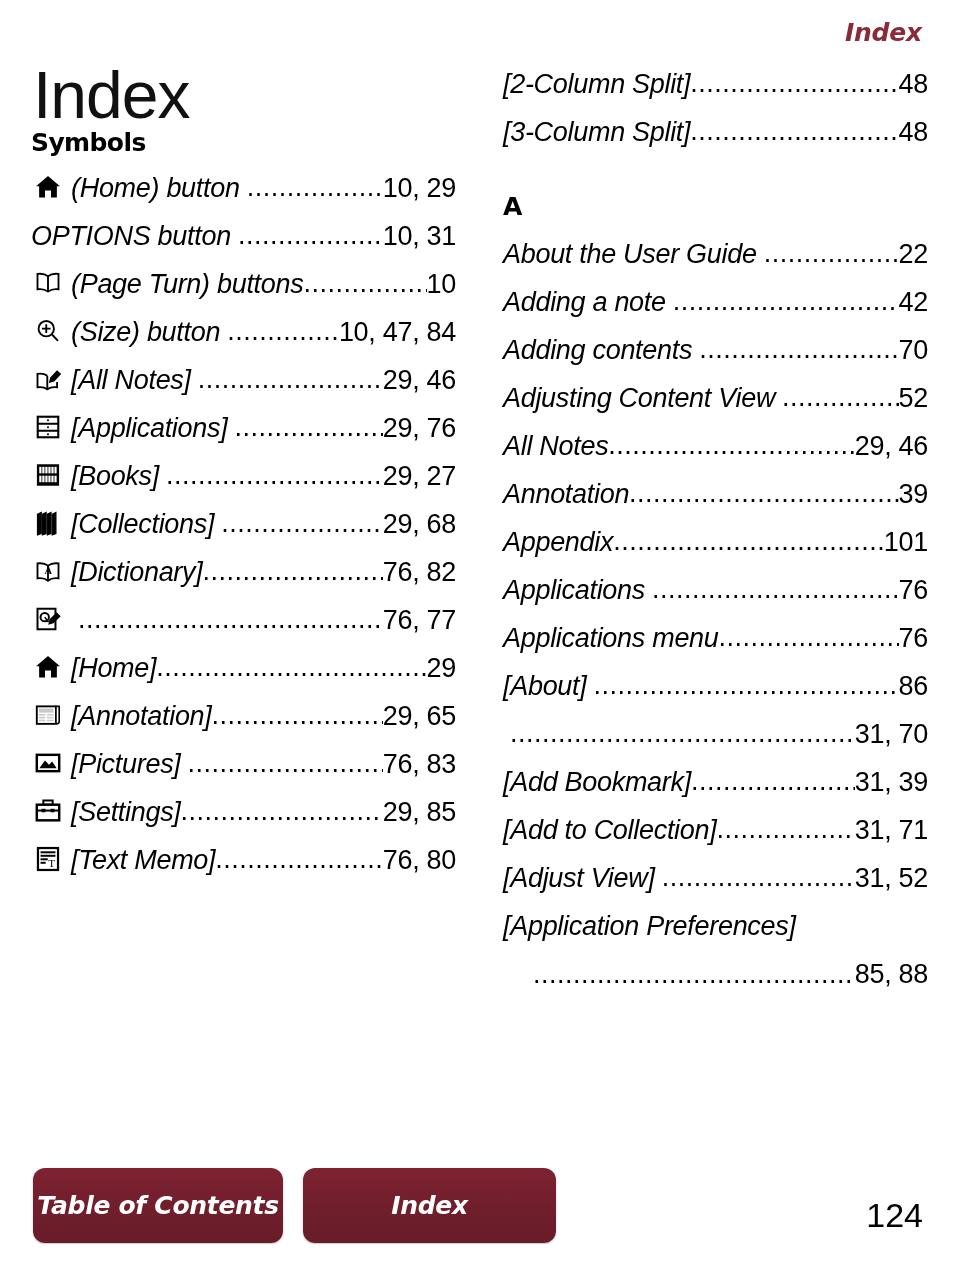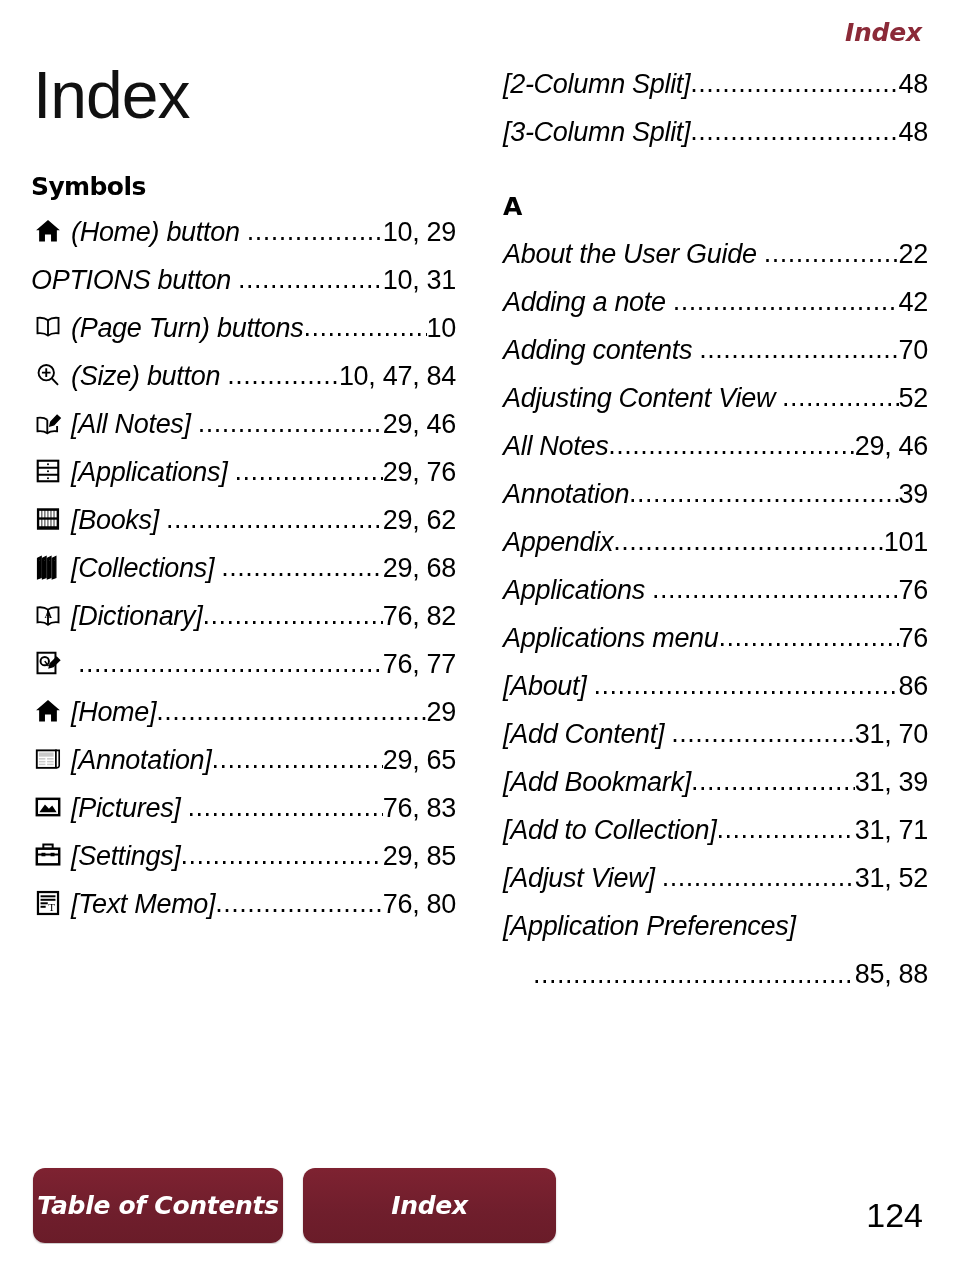--- a/index.html
+++ b/index.html
@@ -53,21 +53,20 @@
     padding-top: 2px;
     color: #111111;
   }
 
   .section-head {
     font-family: "DejaVu Sans", sans-serif;
     font-weight: bold;
     font-size: 25px;
     letter-spacing: -0.6px;
     color: #000000;
-    margin-top: 44px;
     margin-bottom: 7px;
   }
   .col-right .section-head {
     margin-top: 36px;
     margin-bottom: 9px;
   }
   .col-right > .entry-list > .section-head:first-child { margin-top: 0; }
 
   
   .entry {
@@ -261,21 +260,21 @@
                   <rect x="7.1" y="12.6" width="1.9" height="5.6"></rect>
                   <rect x="9.7" y="12.6" width="1.9" height="5.6"></rect>
                   <rect x="12.3" y="12.6" width="1.9" height="5.6"></rect>
                   <rect x="14.9" y="12.6" width="1.9" height="5.6"></rect>
                   <rect x="17.5" y="12.6" width="1.9" height="5.6"></rect>
                 </g>
               </svg>
             </span>
             <span class="label">[Books]</span>
             <span class="leader">................................................................................</span>
-            <span class="pages">29, 62</span>
+            <span class="pages">29, 27</span>
           </div>
           <div class="entry gap">
             <span class="icon-box">
               <svg width="30" height="28" viewBox="0 0 24 24">
                 <g fill="#000" stroke="#000" stroke-width="1">
                   <path d="M3 4.6 6.2 3v18l-3.2 1.2z"></path>
                   <path d="M7.2 4.6 10.4 3v18L7.2 22.2z"></path>
                   <path d="M11.4 4.6 14.6 3v18l-3.2 1.2z"></path>
                   <path d="M15.6 4.6 18.8 3v18l-3.2 1.2z"></path>
                 </g>
@@ -448,21 +447,20 @@
             <span class="label">Applications menu</span>
             <span class="leader">................................................................................</span>
             <span class="pages">76</span>
           </div>
           <div class="entry gap">
             <span class="label">[About]</span>
             <span class="leader">................................................................................</span>
             <span class="pages">86</span>
           </div>
           <div class="entry gap">
-            <span class="label">[Add Content]</span>
             <span class="leader">................................................................................</span>
             <span class="pages">31, 70</span>
           </div>
           <div class="entry nogap">
             <span class="label">[Add Bookmark]</span>
             <span class="leader">................................................................................</span>
             <span class="pages">31, 39</span>
           </div>
           <div class="entry nogap">
             <span class="label">[Add to Collection]</span>

